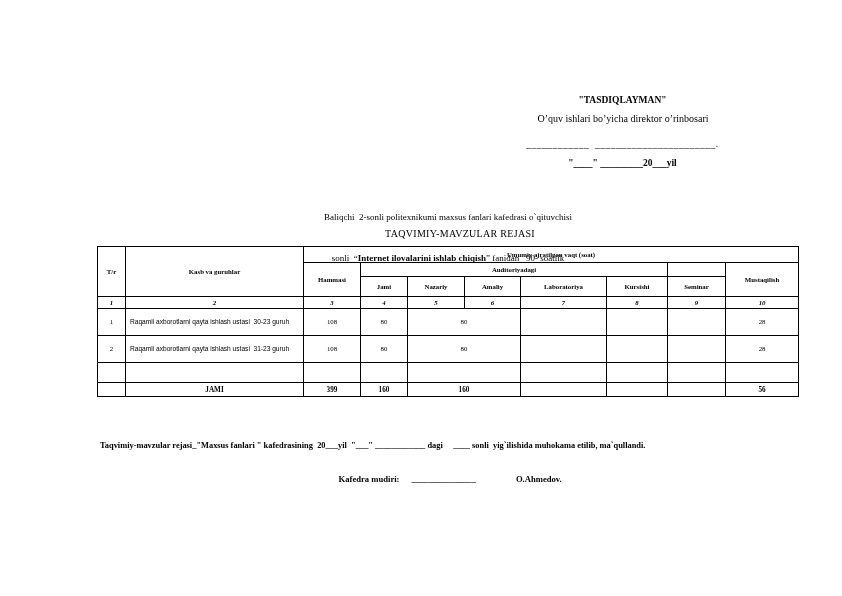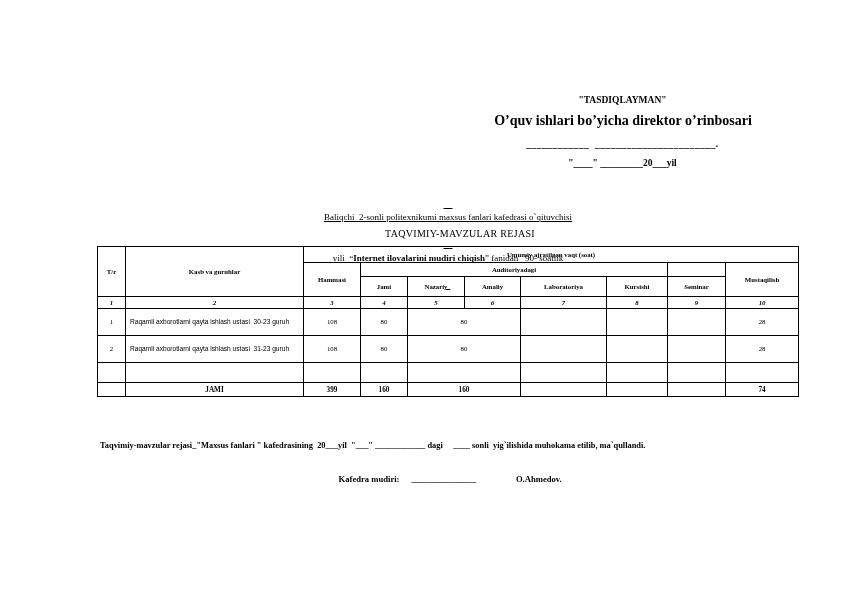--- a/index.html
+++ b/index.html
@@ -6,26 +6,26 @@
   .page {
     position:relative; width:842px; height:596px; background:#ffffff;
     font-family:"Liberation Serif", serif; color:#000; overflow:hidden;
   }
   .abs { position:absolute; white-space:pre; }
   .center { text-align:center; }
   .bold { font-weight:bold; }
 
   
   .stamp      { top:95px;  left:500px; width:245px; font-size:9.5px; font-weight:bold; }
-  .role       { top:113px; left:478px; width:290px; font-size:14px; font-weight:bold; }
-  .sig-line   { top:139px; left:500px; width:245px; font-size:9.5px; font-weight:bold; letter-spacing:.5px; }
+  .role       { top:113px; left:478px; width:290px; font-size:10px; font-weight:normal; }
+  .sig-line   { top:139px; left:500px; width:245px; font-size:9.5px; font-weight:normal; letter-spacing:.5px; }
   .date-line  { top:158px; left:500px; width:245px; font-size:9.5px; font-weight:bold; }
 
   
-  .intro      { top:184px; left:248px; width:400px; font-size:9px; line-height:13.5px;text-decoration:underline; }
+  .intro      { top:184px; left:248px; width:400px; font-size:9px; line-height:13.5px; }
   .tbl-title  { top:228px; left:260px; width:400px; font-size:10px; font-weight:normal; letter-spacing:.3px; }
 
   
   table.plan {
     position:absolute; left:97px; top:246px; width:701px;
     border-collapse:collapse; table-layout:fixed;
   }
   table.plan td {
     border:1px solid #000; padding:0; text-align:center; vertical-align:middle;
     font-size:6.8px; line-height:8px; overflow:hidden;
@@ -50,21 +50,21 @@
 
 <div class="page">
 
   <div class="abs center stamp">"TASDIQLAYMAN"</div>
   <div class="abs center role">O’quv ishlari bo’yicha direktor o’rinbosari</div>
   <div class="abs center sig-line">____________  _______________________.</div>
   <div class="abs center date-line">"____" _________20___yil</div>
 
   <div class="abs center intro">
     <div>Baliqchi  2-sonli politexnikumi maxsus fanlari kafedrasi o`qituvchisi</div>
-    <div><span>yili  “</span><span class="bold">Internet ilovalarini mudiri chiqish</span><span>” fanidan   90- soatlik</span></div>
+    <div><span>sonli  “</span><span class="bold">Internet ilovalarini ishlab chiqish</span><span>” fanidan   90- soatlik</span></div>
   </div>
 
   <div class="abs center tbl-title">TAQVIMIY-MAVZULAR REJASI</div>
 
   <table class="plan">
     <colgroup>
       <col style="width:28px">
         <col style="width:178px">
         <col style="width:57px">
         <col style="width:47px">
@@ -142,21 +142,21 @@
       </tr>
       <tr style="height:14px">
         <td></td>
         <td class="total">JAMI</td>
         <td class="total">399</td>
         <td class="total">160</td>
         <td class="total" colspan="2">160</td>
         <td></td>
         <td></td>
         <td></td>
-        <td class="total">74</td>
+        <td class="total">56</td>
       </tr>
     </tbody>
   </table>
 
   <div class="abs note">Taqvimiy-mavzular rejasi_"Maxsus fanlari " kafedrasining  20___yil  "___" ____________ dagi     ____ sonli  yig`ilishida muhokama etilib, ma`qullandi.</div>
   <div class="abs chief">
     <span>Kafedra mudiri:</span><span class="gap1"></span><span>_______________</span><span class="gap2"></span><span>O.Ahmedov.</span>
   </div>
 
 </div>

